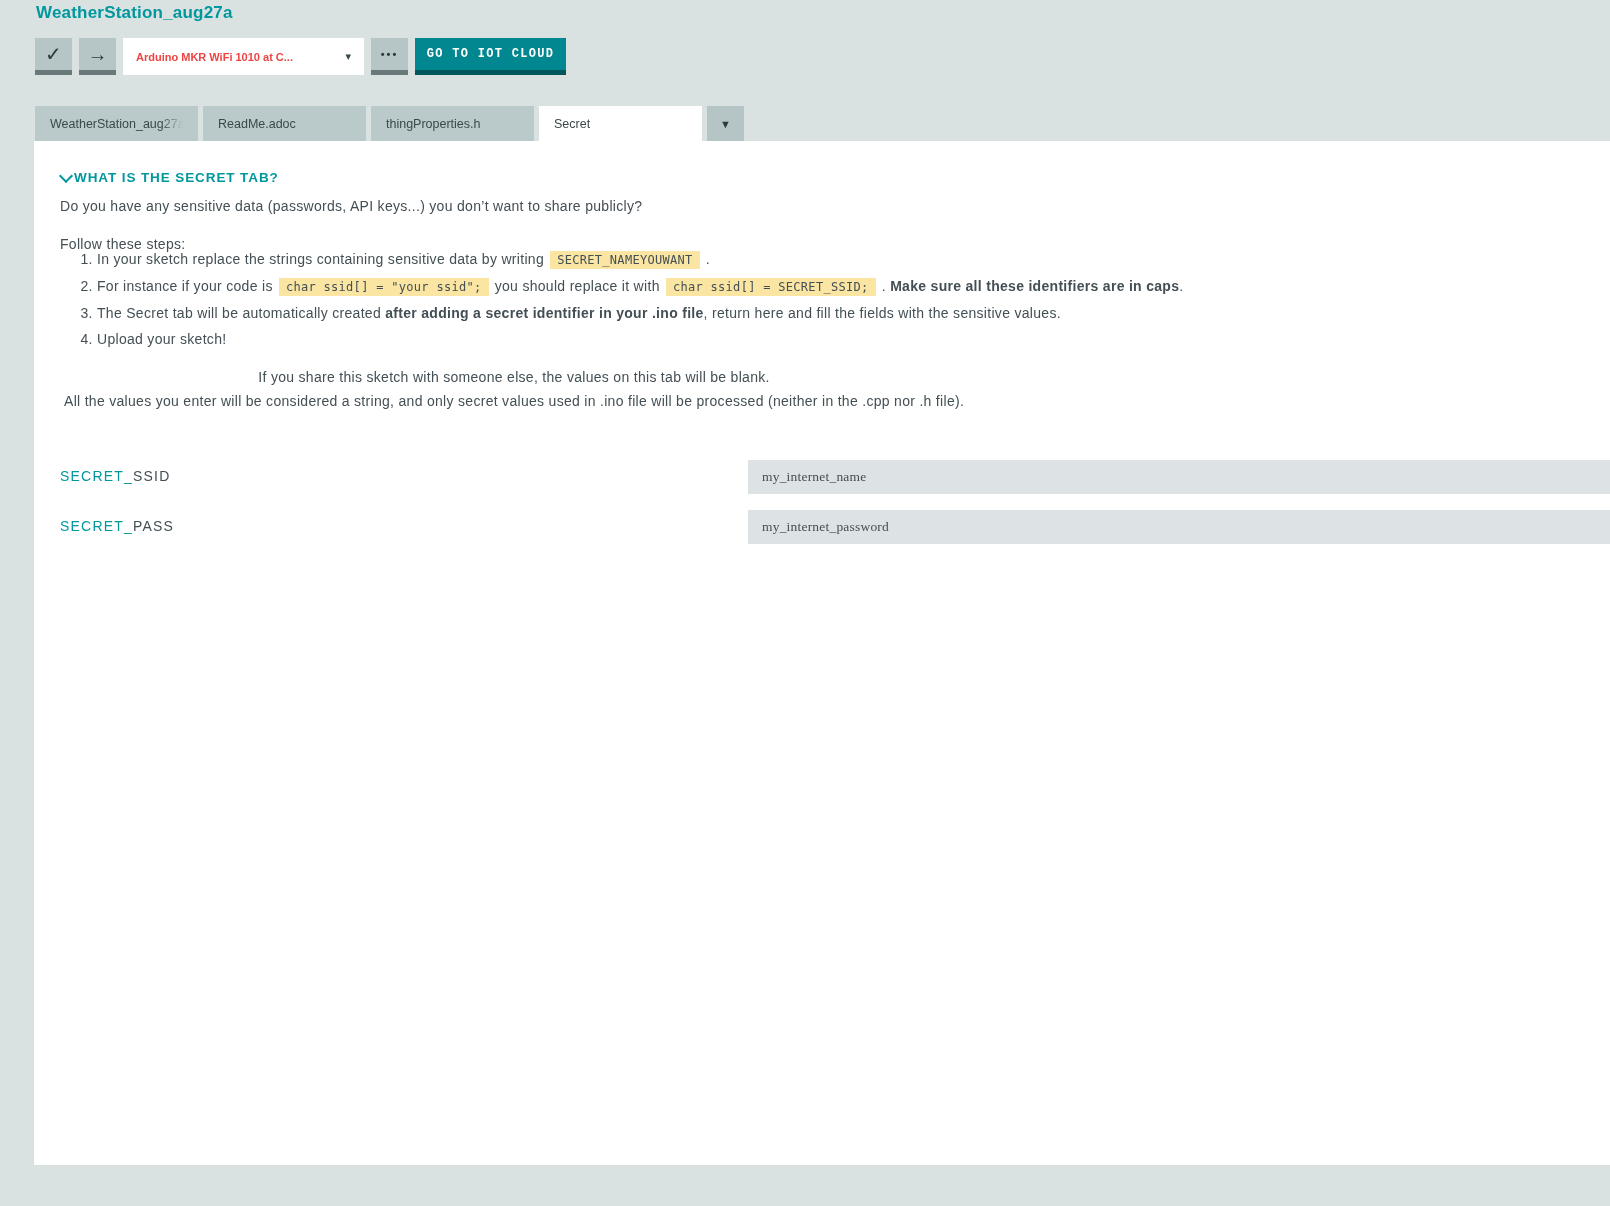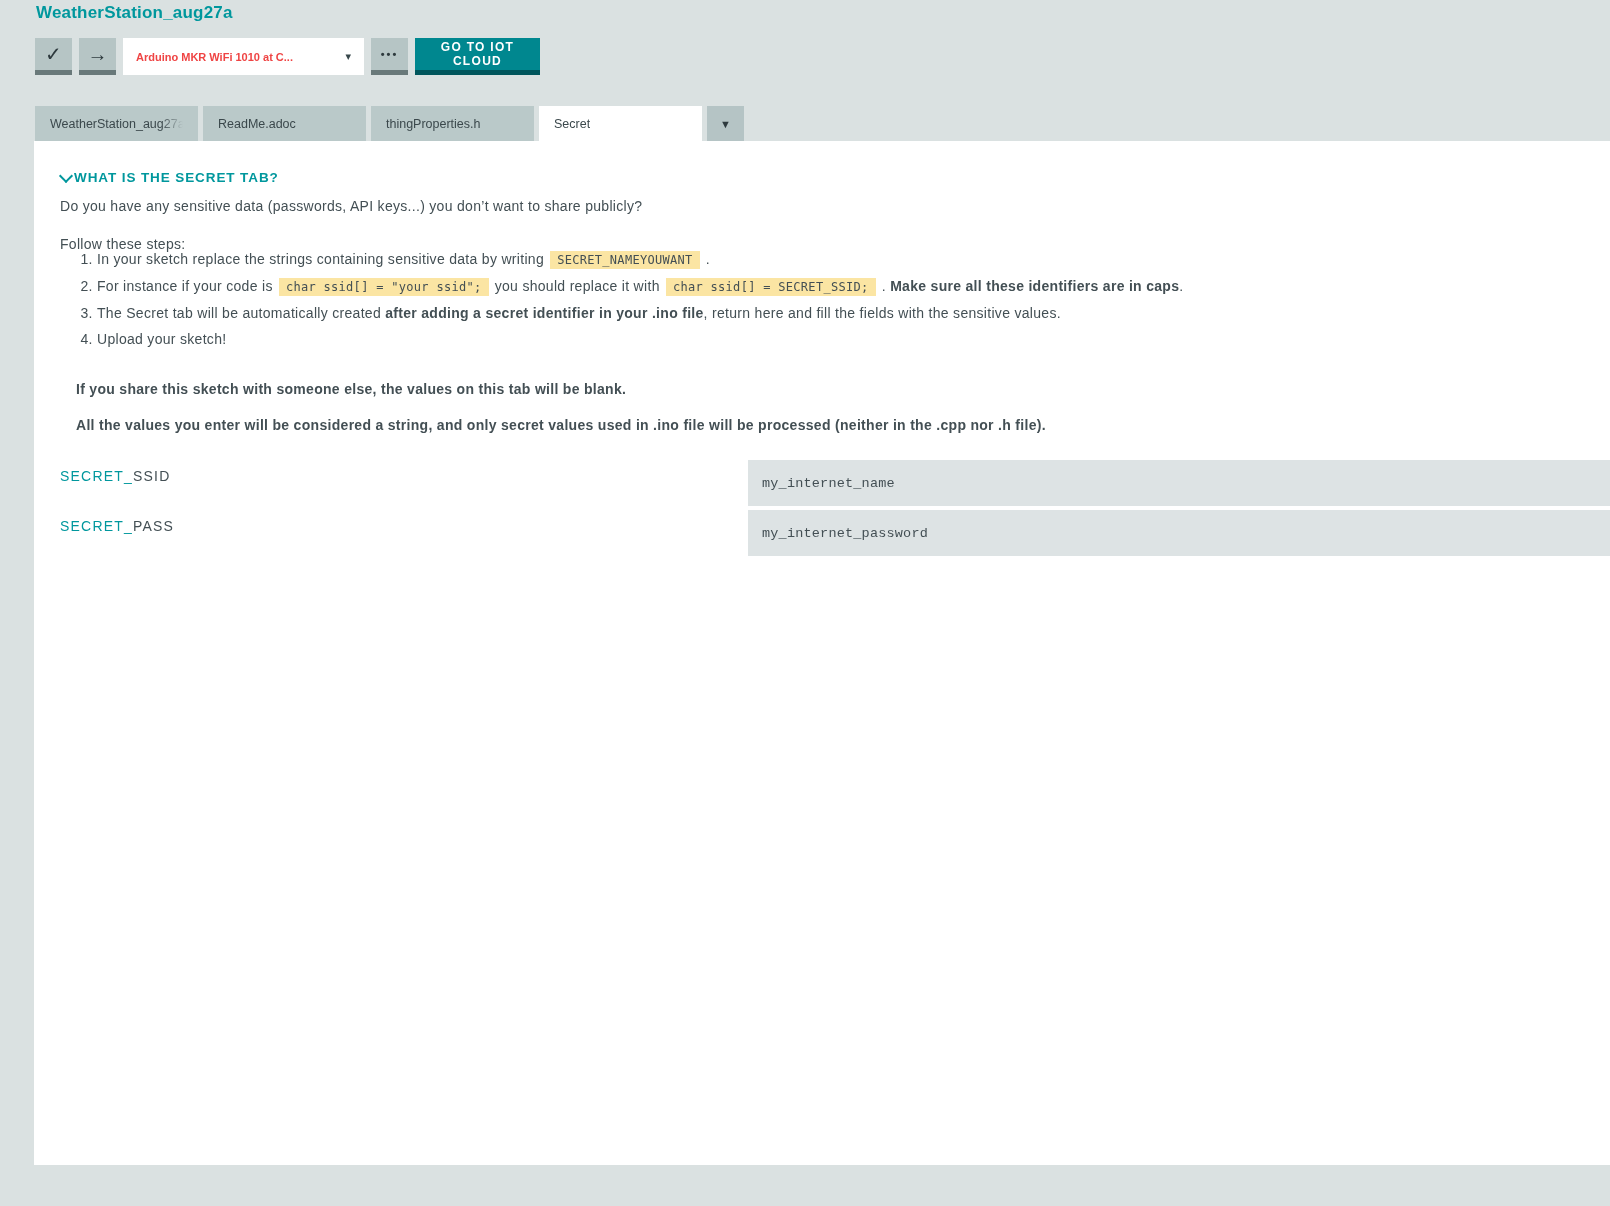--- a/index.html
+++ b/index.html
@@ -24,23 +24,23 @@
   }
   .tb-btn .glyph{font-size:20px;line-height:1;}
   .tb-btn .dots{font-size:11px;letter-spacing:2px;line-height:1;font-weight:700;}
   .board-select{
     width:241px;height:37px;box-sizing:border-box;background:#ffffff;
     display:flex;align-items:center;padding:0 13px;cursor:pointer;
   }
   .board-select .board-label{font-weight:700;font-size:11px;color:#ef4444;white-space:nowrap;}
   .board-select .caret{margin-left:auto;font-size:11px;color:#37474b;}
   .iot-btn{
-    width:125px;height:37px;box-sizing:border-box;
+    width:151px;height:37px;box-sizing:border-box;
     background:#00878f;border:none;border-bottom:5px solid #00565c;
-    color:#ffffff;font-family:Liberation Sans, sans-serif;
+    color:#ffffff;font-family:Liberation Mono, monospace;
     font-size:12px;font-weight:700;letter-spacing:1.3px;cursor:pointer;
   }
   
   .tabbar{position:absolute;left:35px;top:106px;display:flex;gap:5px;}
   .tab{
     width:163px;height:35px;box-sizing:border-box;
     background:#bac9c9;display:flex;align-items:center;padding:0 15px;
     font-size:12.5px;color:#3b484c;cursor:pointer;white-space:nowrap;overflow:hidden;
   }
   .tab.active{background:#ffffff;}
@@ -61,48 +61,48 @@
     position:absolute;left:27px;top:29px;
     display:flex;align-items:center;gap:3px;cursor:pointer;
   }
   .chevron{
     width:8px;height:8px;border-left:2px solid #00979d;border-bottom:2px solid #00979d;
     transform:rotate(-45deg);margin-top:-4px;
   }
   .section-heading .heading-text{
     color:#00979d;font-size:13.5px;font-weight:600;letter-spacing:.9px;
   }
-  .para{position:absolute;left:26px;font-size:14px;letter-spacing:.3px;color:#434f54;}
+  .para{position:absolute;left:26px;font-size:14px;letter-spacing:.3px;color:#434f54;text-align:center;}
   .intro{top:57px;}
   .follow{top:95px;}
   .steps{
     position:absolute;left:26px;top:107px;margin:0;padding-left:37px;
     font-size:14px;letter-spacing:.3px;color:#434f54;
   }
   .steps li{margin-bottom:3px;line-height:23px;}
   .code-chip{
     font-family:"DejaVu Sans Mono",monospace;
     font-size:12px;background:#fbe5a3;color:#434f54;
     padding:2px 7px;margin:0 2px;white-space:nowrap;
   }
   .bold{font-weight:700;}
   .notes{top:223px;line-height:19.5px;}
-  .notes div{margin:16px;font-weight:bold;}
+  .notes div{margin:4px;}
   
   .field-label{
     position:absolute;left:26px;font-size:14px;letter-spacing:1.2px;white-space:nowrap;
   }
   .field-label .prefix{color:#00979d;text-align:center;}
   .field-label .suffix{color:#434f54;}
   .label-1{top:327px;}
   .label-2{top:377px;}
   .secret-input{
-    position:absolute;left:714px;right:0;height:46px;box-sizing:border-box;
+    position:absolute;left:714px;right:0;height:34px;box-sizing:border-box;
     background:#dde3e4;border:none;outline:none;
-    padding:16px 14px;font-family:Liberation Mono, monospace;
+    padding:16px 14px;font-family:Liberation Serif, serif;
     font-size:13.5px;color:#434f54;letter-spacing:.2px;
   }
   .input-1{top:319px;}
   .input-2{top:369px;}
 </style>
 </head>
 <body>
 
 <div class="page-title">WeatherStation_aug27a</div>
 

